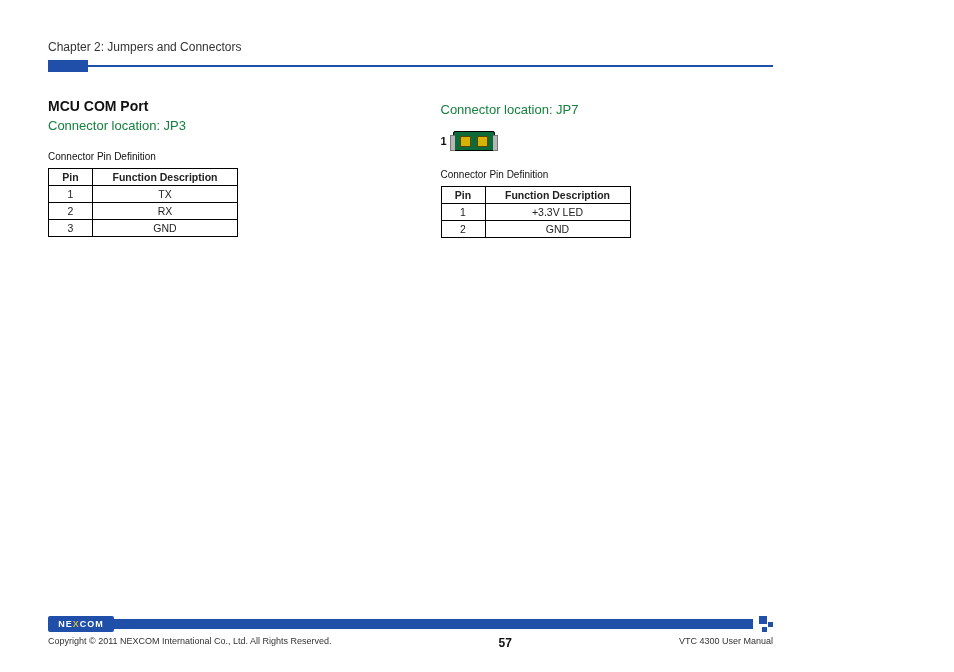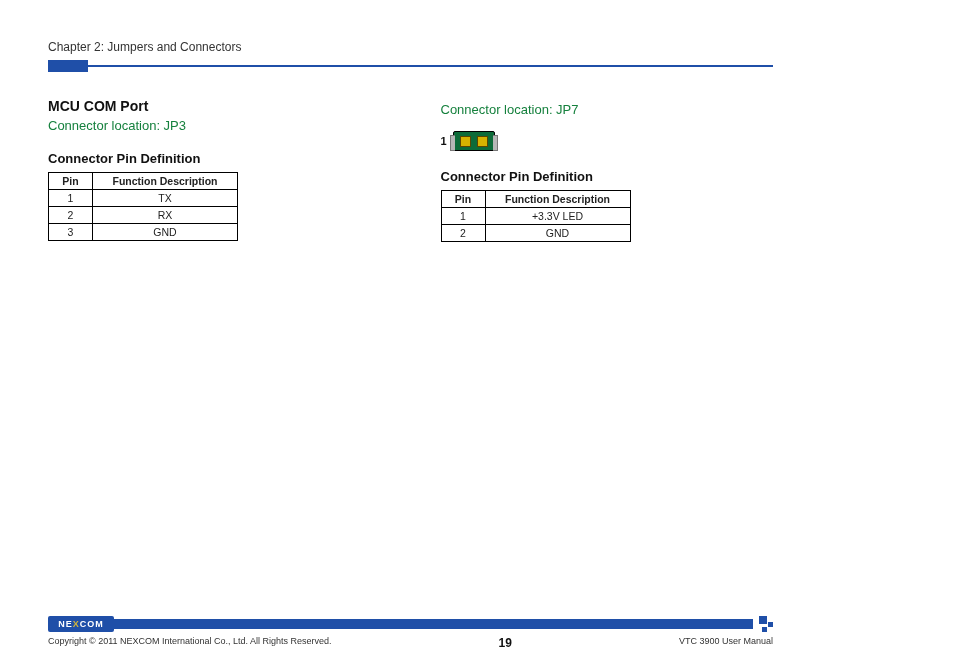--- a/index.html
+++ b/index.html
@@ -18,21 +18,21 @@
   .hr-chip { width: 40px; height: 12px; background: #1f4fa8; margin-right: 0; }
   .hr-line { flex: 1; height: 2px; background: #1f4fa8; }
 
   
   .body-grid { display: flex; gap: 60px; margin-top: 26px; }
   .col { flex: 1; }
 
   .block-title { font-size: 14px; font-weight: 700; color: #111; }
   .block-sub { font-size: 13px; color: #15803d; margin-top: 4px; }
 
-  .table-caption { font-size: 13px; font-weight: 700; color: #111; margin-top: 18px; margin-bottom: 6px; }
+  .table-caption { font-size: 10px; font-weight: 400; color: #111; margin-top: 18px; margin-bottom: 6px; }
 
   table.pindef { border-collapse: collapse; width: 190px; }
   table.pindef th, table.pindef td { border: 1px solid #000; font-size: 10.5px; padding: 2px 6px; text-align: center; }
   table.pindef th { font-weight: 700; }
   table.pindef th.pin-col, table.pindef td.pin-col { width: 44px; }
 
   
   .jp7-row { display: flex; align-items: center; gap: 6px; margin-top: 14px; }
   .jp7-label1 { font-size: 11px; font-weight: 700; color: #111; }
   .jp7-body { width: 42px; height: 20px; background: #0d6b39; border: 1px solid #000; border-radius: 2px; display: flex; align-items: center; justify-content: space-evenly; position: relative; }
@@ -142,18 +142,18 @@
       </div>
       <div class="foot-line"></div>
       <div class="foot-deco">
         <div class="sq a"></div>
           <div class="sq b"></div>
           <div class="sq c"></div>
       </div>
     </div>
     <div class="foot-meta">
       <div>Copyright © 2011 NEXCOM International Co., Ltd. All Rights Reserved.</div>
-      <div class="foot-page">19</div>
-      <div>VTC 3900 User Manual</div>
+      <div class="foot-page">57</div>
+      <div>VTC 4300 User Manual</div>
     </div>
   </div>
 
 </div>
 
 </body></html>

